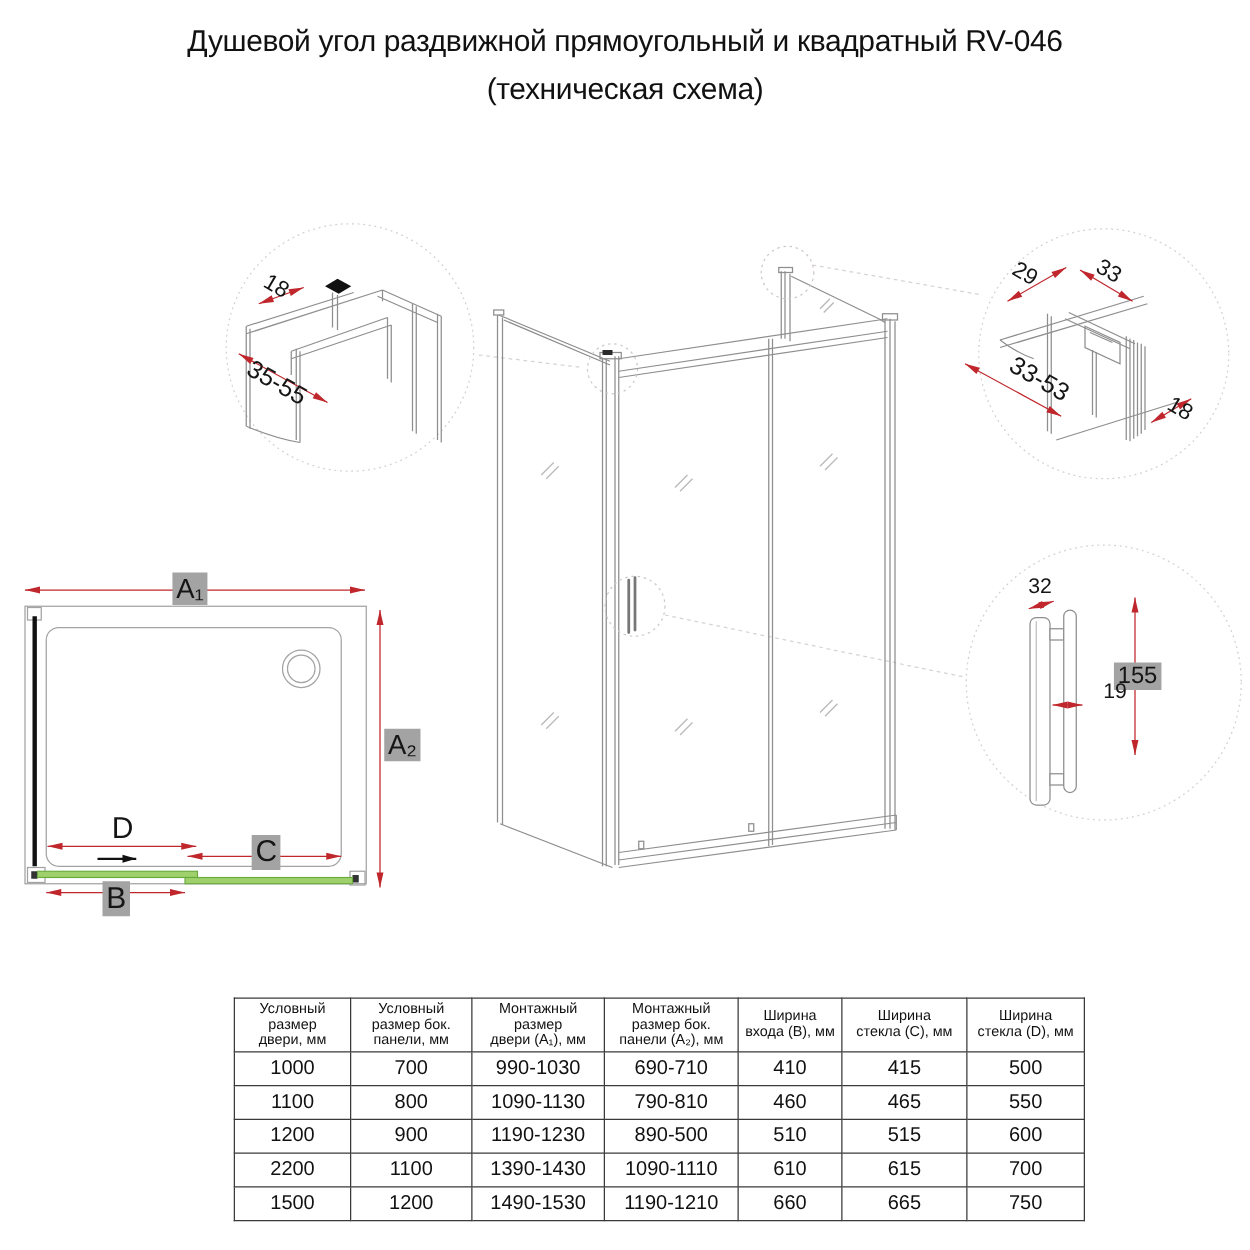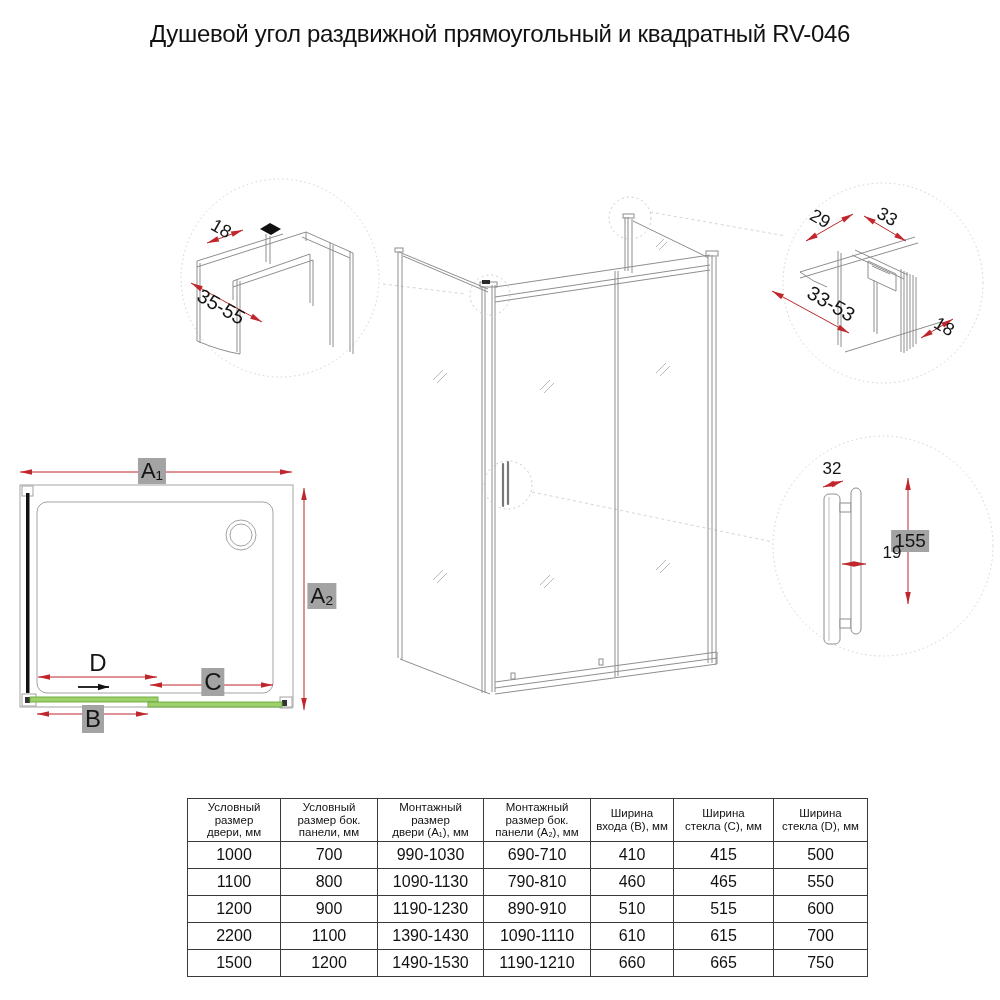--- a/index.html
+++ b/index.html
@@ -22,20 +22,21 @@
   .tbl th{font-size:11.5px;font-weight:400;line-height:1.1;white-space:pre-line;
        height:40px;padding:1px 0;color:#111;}
   .tbl td{font-size:16px;height:26px;padding:0;color:#111;}
 </style>
 </head>
 <body>
 
 <div id="page">
 
   <div class="title" id="t1">Душевой угол раздвижной прямоугольный и квадратный RV-046</div>
+  <div class="title" id="t2">(техническая схема)</div>
 
   <svg width="1000" height="1000" viewBox="0 0 1000 1000">
     <defs>
       <marker id="arr" markerWidth="13" markerHeight="8" refX="12.5" refY="4" orient="auto-start-reverse" markerUnits="userSpaceOnUse">
         <path d="M0.5,1.2 L12.5,4 L0.5,6.8 Z" fill="#c0272d"></path>
       </marker>
       <marker id="arrblk" markerWidth="12" markerHeight="8" refX="11.5" refY="4" orient="auto" markerUnits="userSpaceOnUse">
         <path d="M0.5,0.8 L11.5,4 L0.5,7.2 Z" fill="#111"></path>
       </marker>
     </defs>
@@ -237,21 +238,21 @@
         <td>1090-1130</td>
         <td>790-810</td>
         <td>460</td>
         <td>465</td>
         <td>550</td>
       </tr>
       <tr>
         <td>1200</td>
         <td>900</td>
         <td>1190-1230</td>
-        <td>890-910</td>
+        <td>890-500</td>
         <td>510</td>
         <td>515</td>
         <td>600</td>
       </tr>
       <tr>
         <td>2200</td>
         <td>1100</td>
         <td>1390-1430</td>
         <td>1090-1110</td>
         <td>610</td>

